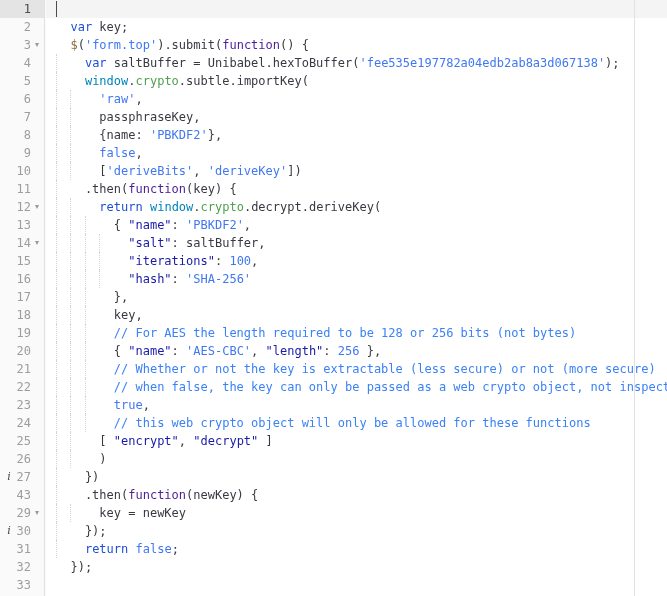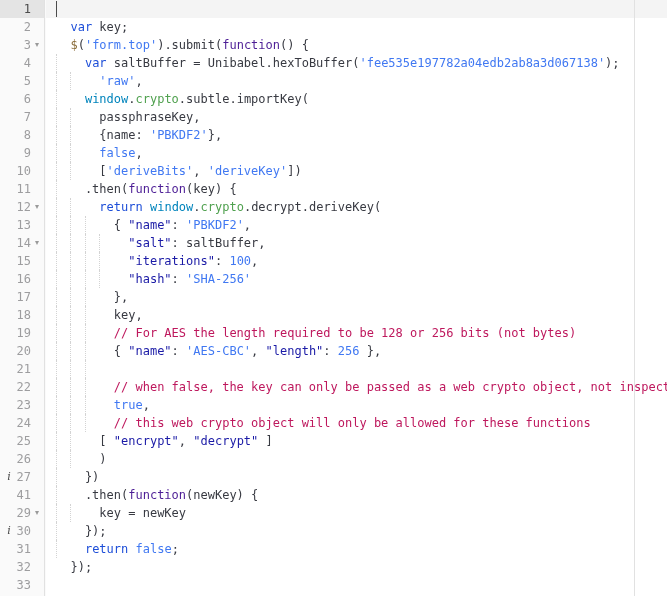--- a/index.html
+++ b/index.html
@@ -124,21 +124,21 @@
     height: 16px;
     background: #4b4b4b;
     z-index: 4;
   }
   
   .tok-kw       { color: #1d4ed8; }  
   .tok-const    { color: #4078f2; }  
   .tok-str      { color: #4078f2; }  
   .tok-str2     { color: #1a1aa6; }  
   .tok-num      { color: #4078f2; }
-  .tok-comment  { color: #be185d; text-align: right; }
+  .tok-comment  { color: #3b82f6; text-align: right; }
   .tok-fn       { color: #4c1d95; }  
   .tok-obj      { color: #0184bc; }  
   .tok-prop     { color: #50a14f; }  
   .tok-plain    { color: #383a42; }
   .tok-punct    { color: #383a42; }
   .tok-dollar   { color: #8a6d3b; }
 </style>
 </head>
 <body>
 
@@ -165,51 +165,51 @@
       <div class="gutter-row"><span>18</span></div>
       <div class="gutter-row"><span>19</span></div>
       <div class="gutter-row"><span>20</span></div>
       <div class="gutter-row"><span>21</span></div>
       <div class="gutter-row"><span>22</span></div>
       <div class="gutter-row"><span>23</span></div>
       <div class="gutter-row"><span>24</span></div>
       <div class="gutter-row"><span>25</span></div>
       <div class="gutter-row"><span>26</span></div>
       <div class="gutter-row"><span class="info-marker">i</span><span>27</span></div>
-      <div class="gutter-row"><span>41</span></div>
+      <div class="gutter-row"><span>43</span></div>
       <div class="gutter-row"><span>29</span><span class="fold-arrow">▾</span></div>
       <div class="gutter-row"><span class="info-marker">i</span><span>30</span></div>
       <div class="gutter-row"><span>31</span></div>
       <div class="gutter-row"><span>32</span></div>
       <div class="gutter-row"><span>33</span></div>
     </div>
 
   <div id="code-area">
     <div id="caret" style="top: 1px; left: 10px;"></div>
   <div class="code-row active"></div>
       <div class="code-row"><span class="tok-plain">  </span><span class="tok-kw">var</span><span class="tok-plain"> key;</span></div>
       <div class="code-row"><span class="tok-plain">  </span><span class="tok-dollar">$</span><span class="tok-punct">(</span><span class="tok-str">'form.top'</span><span class="tok-punct">).submit(</span><span class="tok-fn">function</span><span class="tok-punct">() {</span></div>
       <div class="code-row"><span class="indent-guide" style="left: 10px;"></span><span class="tok-plain">    </span><span class="tok-kw">var</span><span class="tok-plain"> saltBuffer = Unibabel.hexToBuffer(</span><span class="tok-str">'fee535e197782a04edb2ab8a3d067138'</span><span class="tok-plain">);</span></div>
+      <div class="code-row"><span class="indent-guide" style="left: 10px;"></span><span class="tok-plain">    </span><span class="tok-obj">window</span><span class="tok-punct">.</span><span class="tok-prop">crypto</span><span class="tok-plain">.subtle.importKey(</span></div>
       <div class="code-row"><span class="indent-guide" style="left: 10px;"></span><span class="indent-guide" style="left: 24.44px;"></span><span class="tok-plain">      </span><span class="tok-str">'raw'</span><span class="tok-plain">,</span></div>
-      <div class="code-row"><span class="indent-guide" style="left: 10px;"></span><span class="tok-plain">    </span><span class="tok-obj">window</span><span class="tok-punct">.</span><span class="tok-prop">crypto</span><span class="tok-plain">.subtle.importKey(</span></div>
       <div class="code-row"><span class="indent-guide" style="left: 10px;"></span><span class="indent-guide" style="left: 24.44px;"></span><span class="tok-plain">      passphraseKey,</span></div>
       <div class="code-row"><span class="indent-guide" style="left: 10px;"></span><span class="indent-guide" style="left: 24.44px;"></span><span class="tok-plain">      {name: </span><span class="tok-str">'PBKDF2'</span><span class="tok-plain">},</span></div>
       <div class="code-row"><span class="indent-guide" style="left: 10px;"></span><span class="indent-guide" style="left: 24.44px;"></span><span class="tok-plain">      </span><span class="tok-const">false</span><span class="tok-plain">,</span></div>
       <div class="code-row"><span class="indent-guide" style="left: 10px;"></span><span class="indent-guide" style="left: 24.44px;"></span><span class="tok-plain">      [</span><span class="tok-str">'deriveBits'</span><span class="tok-plain">, </span><span class="tok-str">'deriveKey'</span><span class="tok-plain">])</span></div>
       <div class="code-row"><span class="indent-guide" style="left: 10px;"></span><span class="tok-plain">    .then(</span><span class="tok-fn">function</span><span class="tok-plain">(key) {</span></div>
       <div class="code-row"><span class="indent-guide" style="left: 10px;"></span><span class="indent-guide" style="left: 24.44px;"></span><span class="tok-plain">      </span><span class="tok-kw">return</span><span class="tok-plain"> </span><span class="tok-obj">window</span><span class="tok-punct">.</span><span class="tok-prop">crypto</span><span class="tok-plain">.decrypt.deriveKey(</span></div>
       <div class="code-row"><span class="indent-guide" style="left: 10px;"></span><span class="indent-guide" style="left: 24.44px;"></span><span class="indent-guide" style="left: 38.88px;"></span><span class="tok-plain">        { </span><span class="tok-str2">"name"</span><span class="tok-plain">: </span><span class="tok-str">'PBKDF2'</span><span class="tok-plain">,</span></div>
       <div class="code-row"><span class="indent-guide" style="left: 10px;"></span><span class="indent-guide" style="left: 24.44px;"></span><span class="indent-guide" style="left: 38.88px;"></span><span class="indent-guide" style="left: 53.32px;"></span><span class="tok-plain">          </span><span class="tok-str2">"salt"</span><span class="tok-plain">: saltBuffer,</span></div>
       <div class="code-row"><span class="indent-guide" style="left: 10px;"></span><span class="indent-guide" style="left: 24.44px;"></span><span class="indent-guide" style="left: 38.88px;"></span><span class="indent-guide" style="left: 53.32px;"></span><span class="tok-plain">          </span><span class="tok-str2">"iterations"</span><span class="tok-plain">: </span><span class="tok-num">100</span><span class="tok-plain">,</span></div>
       <div class="code-row"><span class="indent-guide" style="left: 10px;"></span><span class="indent-guide" style="left: 24.44px;"></span><span class="indent-guide" style="left: 38.88px;"></span><span class="indent-guide" style="left: 53.32px;"></span><span class="tok-plain">          </span><span class="tok-str2">"hash"</span><span class="tok-plain">: </span><span class="tok-str">'SHA-256'</span></div>
       <div class="code-row"><span class="indent-guide" style="left: 10px;"></span><span class="indent-guide" style="left: 24.44px;"></span><span class="indent-guide" style="left: 38.88px;"></span><span class="tok-plain">        },</span></div>
       <div class="code-row"><span class="indent-guide" style="left: 10px;"></span><span class="indent-guide" style="left: 24.44px;"></span><span class="indent-guide" style="left: 38.88px;"></span><span class="tok-plain">        key,</span></div>
       <div class="code-row"><span class="indent-guide" style="left: 10px;"></span><span class="indent-guide" style="left: 24.44px;"></span><span class="indent-guide" style="left: 38.88px;"></span><span class="tok-plain">        </span><span class="tok-comment">// For AES the length required to be 128 or 256 bits (not bytes)</span></div>
       <div class="code-row"><span class="indent-guide" style="left: 10px;"></span><span class="indent-guide" style="left: 24.44px;"></span><span class="indent-guide" style="left: 38.88px;"></span><span class="tok-plain">        { </span><span class="tok-str2">"name"</span><span class="tok-plain">: </span><span class="tok-str">'AES-CBC'</span><span class="tok-plain">, </span><span class="tok-str2">"length"</span><span class="tok-plain">: </span><span class="tok-num">256</span><span class="tok-plain"> },</span></div>
-      <div class="code-row"><span class="indent-guide" style="left: 10px;"></span><span class="indent-guide" style="left: 24.44px;"></span><span class="indent-guide" style="left: 38.88px;"></span><span class="tok-plain">        </span></div>
+      <div class="code-row"><span class="indent-guide" style="left: 10px;"></span><span class="indent-guide" style="left: 24.44px;"></span><span class="indent-guide" style="left: 38.88px;"></span><span class="tok-plain">        </span><span class="tok-comment">// Whether or not the key is extractable (less secure) or not (more secure)</span></div>
       <div class="code-row"><span class="indent-guide" style="left: 10px;"></span><span class="indent-guide" style="left: 24.44px;"></span><span class="indent-guide" style="left: 38.88px;"></span><span class="tok-plain">        </span><span class="tok-comment">// when false, the key can only be passed as a web crypto object, not inspected</span></div>
       <div class="code-row"><span class="indent-guide" style="left: 10px;"></span><span class="indent-guide" style="left: 24.44px;"></span><span class="indent-guide" style="left: 38.88px;"></span><span class="tok-plain">        </span><span class="tok-const">true</span><span class="tok-plain">,</span></div>
       <div class="code-row"><span class="indent-guide" style="left: 10px;"></span><span class="indent-guide" style="left: 24.44px;"></span><span class="indent-guide" style="left: 38.88px;"></span><span class="tok-plain">        </span><span class="tok-comment">// this web crypto object will only be allowed for these functions</span></div>
       <div class="code-row"><span class="indent-guide" style="left: 10px;"></span><span class="indent-guide" style="left: 24.44px;"></span><span class="tok-plain">      [ </span><span class="tok-str2">"encrypt"</span><span class="tok-plain">, </span><span class="tok-str2">"decrypt"</span><span class="tok-plain"> ]</span></div>
       <div class="code-row"><span class="indent-guide" style="left: 10px;"></span><span class="indent-guide" style="left: 24.44px;"></span><span class="tok-plain">      )</span></div>
       <div class="code-row"><span class="indent-guide" style="left: 10px;"></span><span class="tok-plain">    })</span></div>
       <div class="code-row"><span class="indent-guide" style="left: 10px;"></span><span class="tok-plain">    .then(</span><span class="tok-fn">function</span><span class="tok-plain">(newKey) {</span></div>
       <div class="code-row"><span class="indent-guide" style="left: 10px;"></span><span class="indent-guide" style="left: 24.44px;"></span><span class="tok-plain">      key = newKey</span></div>
       <div class="code-row"><span class="indent-guide" style="left: 10px;"></span><span class="tok-plain">    });</span></div>
       <div class="code-row"><span class="indent-guide" style="left: 10px;"></span><span class="tok-plain">    </span><span class="tok-kw">return</span><span class="tok-plain"> </span><span class="tok-const">false</span><span class="tok-plain">;</span></div>

